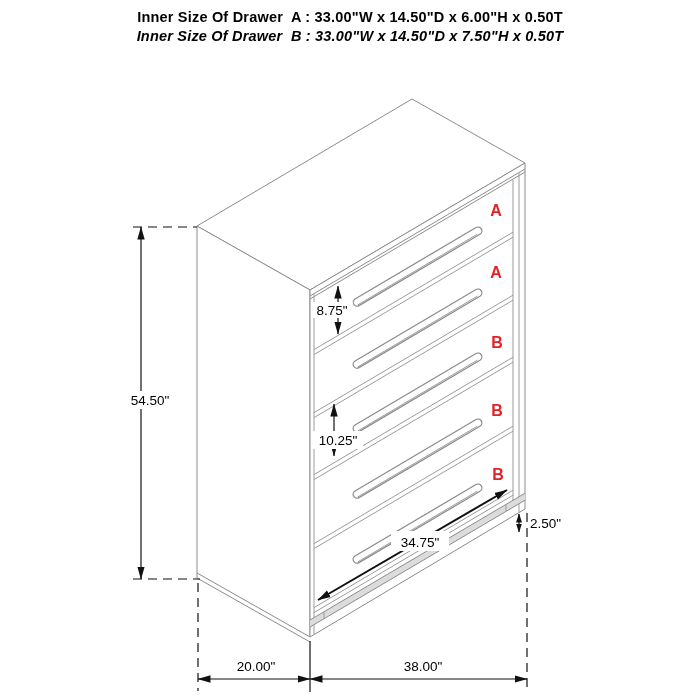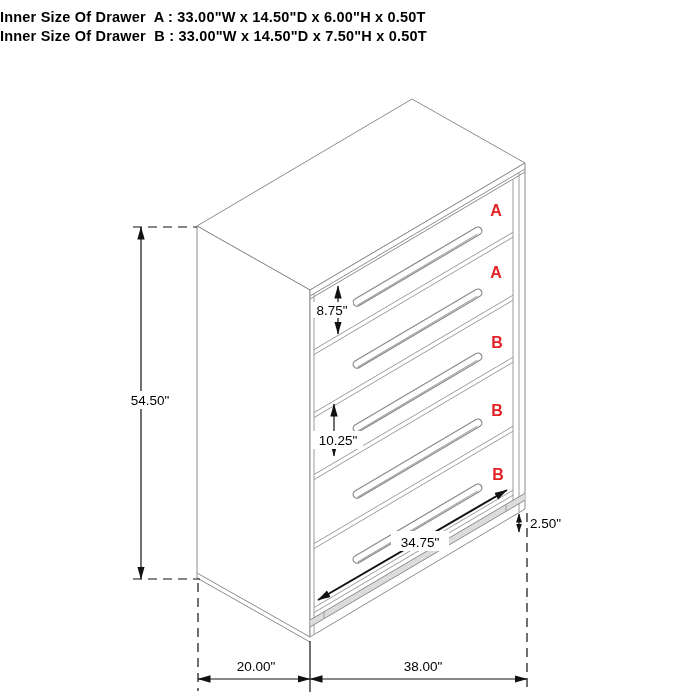--- a/index.html
+++ b/index.html
@@ -7,24 +7,24 @@
     --dim-color:#111111;
     --line-gray:#8c8c8c;
     --line-light:#9c9c9c;
     --line-dark:#4d4d4d;
     --shade-gray:#dcdcdc;
     --bg-white:#ffffff;
   }
   html,body{margin:0;padding:0;}
   body{background:#fff;font-family:"Liberation Sans", sans-serif;}
   .page{position:relative;width:700px;height:700px;background:var(--bg-white);overflow:hidden;}
-  .title{position:absolute;left:0;width:700px;text-align:left;font-weight:bold;
+  .title{position:absolute;left:0;width:700px;text-align:center;font-weight:bold;
          font-size:14.5px;color:#000;letter-spacing:.2px;white-space:pre;}
   .title.l1{top:9px;}
-  .title.l2{top:28px;}
+  .title.l2{top:28px;font-style:italic;}
   svg{position:absolute;left:0;top:0;}
   .edge{stroke:var(--line-gray);stroke-width:1;fill:none;}
   .edge-light{stroke:var(--line-light);stroke-width:1;fill:none;}
   .edge-dark{stroke:var(--line-dark);stroke-width:1.2;fill:none;}
   .face{fill:#fff;stroke:var(--line-gray);stroke-width:1;}
   .shade{fill:var(--shade-gray);stroke:none;}
   .dim{stroke:var(--dim-color);stroke-width:1.2;fill:none;}
   .dim-thick{stroke:var(--dim-color);stroke-width:2;fill:none;}
   .dash{stroke:var(--dim-color);stroke-width:1.2;fill:none;stroke-dasharray:9 6;}
   .dimtext{font-family:"Liberation Sans", sans-serif;font-size:13.5px;fill:#000;}

